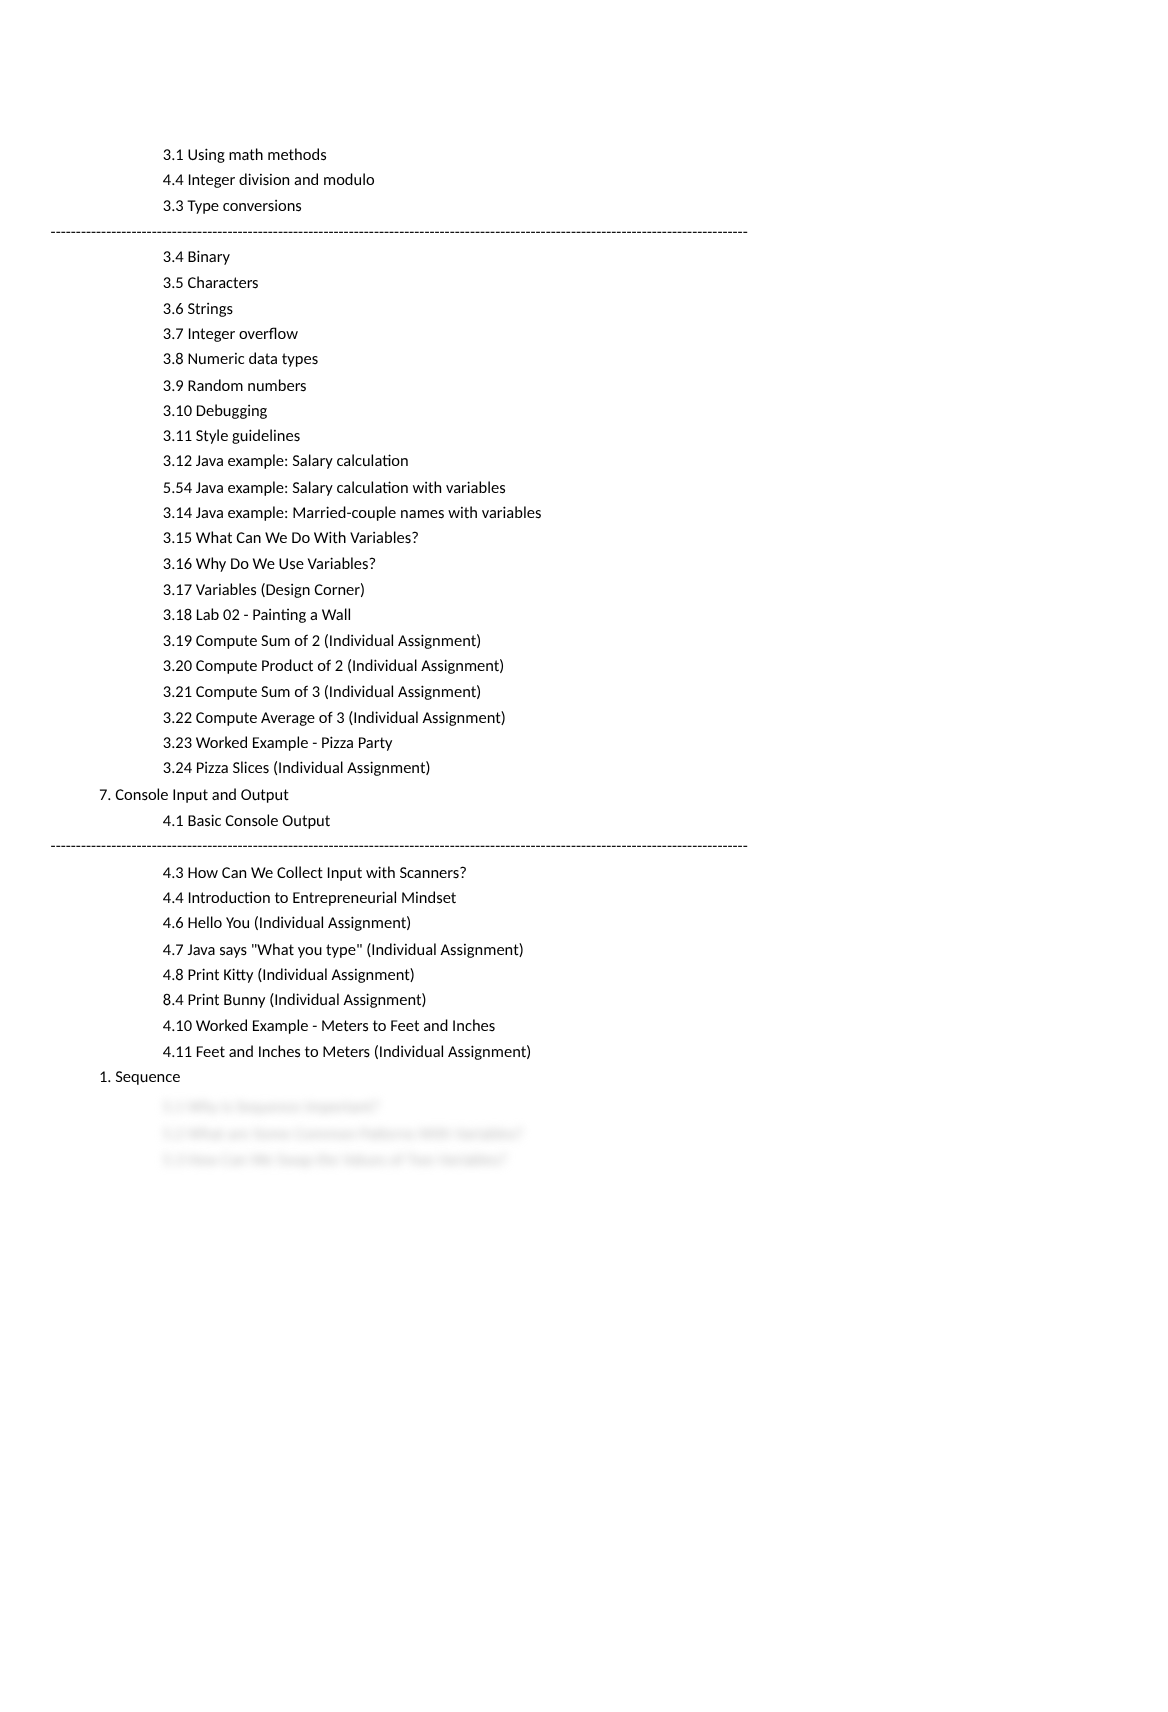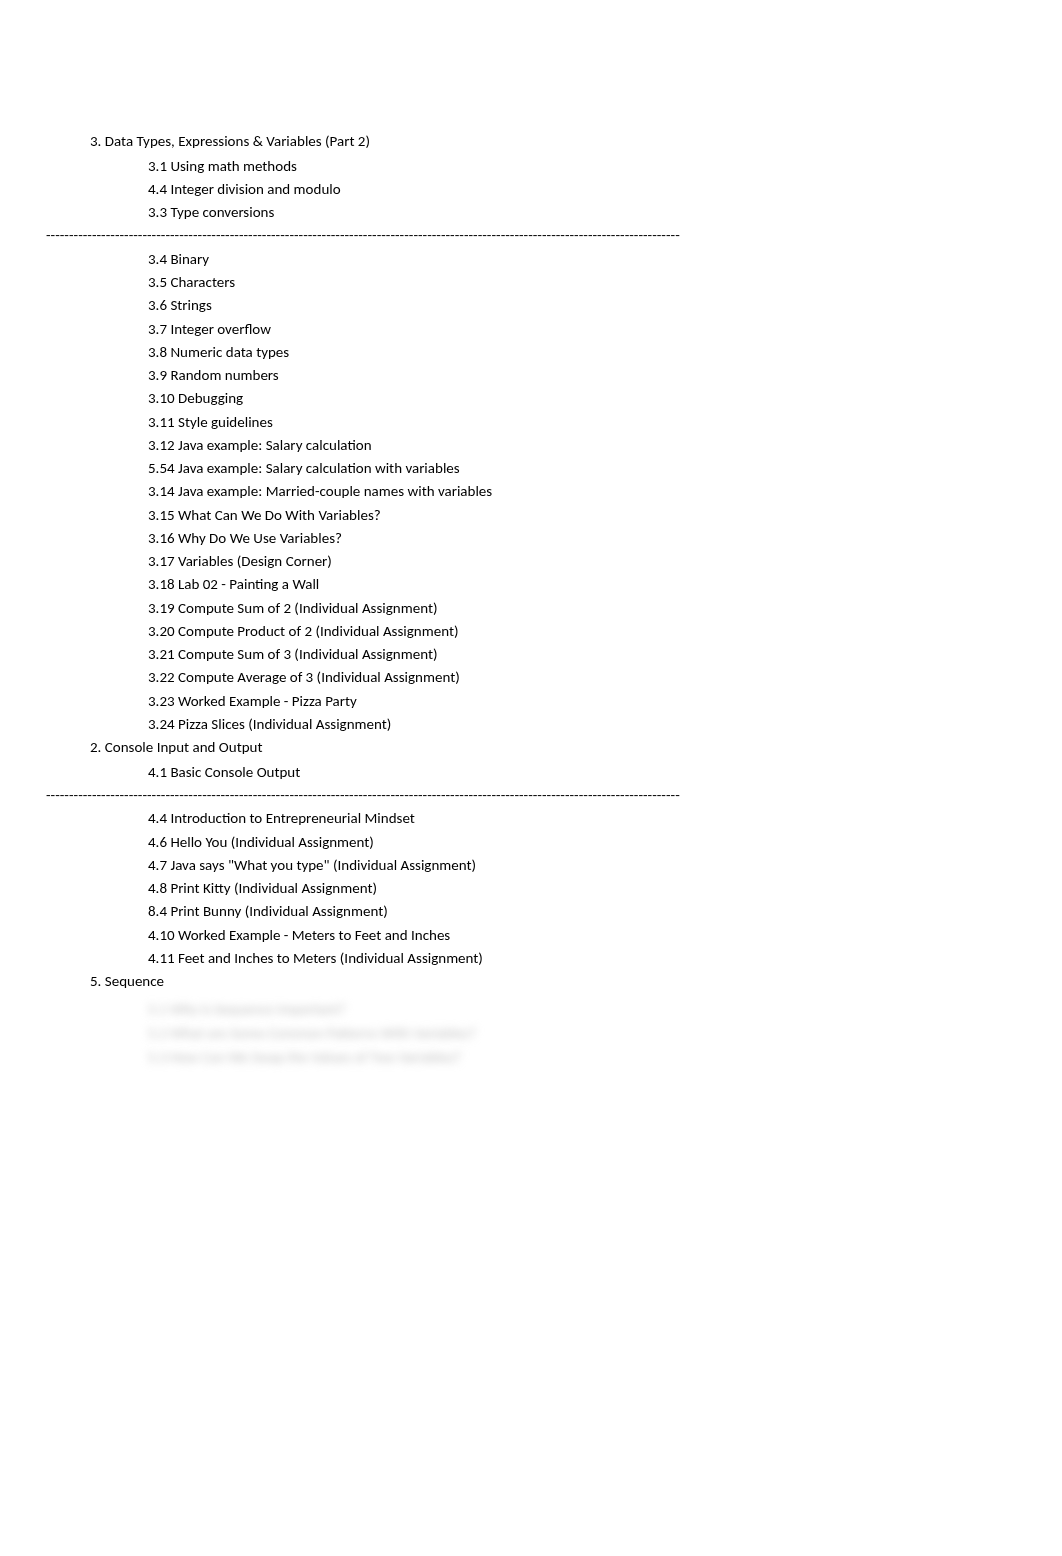--- a/index.html
+++ b/index.html
@@ -46,21 +46,20 @@
     color: #bdbdbd;
     font-size: 15px;
     user-select: none;
   }
 </style>
 </head>
 <body>
 
 <div class="page">
 
-  <div class="sec-title">3. Data Types, Expressions &amp; Variables (Part 2)</div>
   <div class="sub-list">
     <div class="sub-item">3.1 Using math methods</div>
     <div class="sub-item">4.4 Integer division and modulo</div>
     <div class="sub-item">3.3 Type conversions</div>
   </div>
   <div class="divider">------------------------------------------------------------------------------------------------------------------------------------------</div>
   <div class="sub-list">
     <div class="sub-item">3.4 Binary</div>
     <div class="sub-item">3.5 Characters</div>
     <div class="sub-item">3.6 Strings</div>
@@ -77,35 +76,36 @@
     <div class="sub-item">3.17 Variables (Design Corner)</div>
     <div class="sub-item">3.18 Lab 02 - Painting a Wall</div>
     <div class="sub-item">3.19 Compute Sum of 2 (Individual Assignment)</div>
     <div class="sub-item">3.20 Compute Product of 2 (Individual Assignment)</div>
     <div class="sub-item">3.21 Compute Sum of 3 (Individual Assignment)</div>
     <div class="sub-item">3.22 Compute Average of 3 (Individual Assignment)</div>
     <div class="sub-item">3.23 Worked Example - Pizza Party</div>
     <div class="sub-item">3.24 Pizza Slices (Individual Assignment)</div>
   </div>
 
-  <div class="sec-title">2. Console Input and Output</div>
+  <div class="sec-title">7. Console Input and Output</div>
   <div class="sub-list">
     <div class="sub-item">4.1 Basic Console Output</div>
   </div>
   <div class="divider">------------------------------------------------------------------------------------------------------------------------------------------</div>
   <div class="sub-list">
+    <div class="sub-item">4.3 How Can We Collect Input with Scanners?</div>
     <div class="sub-item">4.4 Introduction to Entrepreneurial Mindset</div>
     <div class="sub-item">4.6 Hello You (Individual Assignment)</div>
     <div class="sub-item">4.7 Java says "What you type" (Individual Assignment)</div>
     <div class="sub-item">4.8 Print Kitty (Individual Assignment)</div>
     <div class="sub-item">8.4 Print Bunny (Individual Assignment)</div>
     <div class="sub-item">4.10 Worked Example - Meters to Feet and Inches</div>
     <div class="sub-item">4.11 Feet and Inches to Meters (Individual Assignment)</div>
   </div>
 
-  <div class="sec-title">5. Sequence</div>
+  <div class="sec-title">1. Sequence</div>
   <div class="blurred-block">
     <div class="blurred-line">5.1 Why is Sequence Important?</div>
     <div class="blurred-line">5.2 What are Some Common Patterns With Variables?</div>
     <div class="blurred-line">5.3 How Can We Swap the Values of Two Variables?</div>
   </div>
 
 </div>
 
 </body></html>

